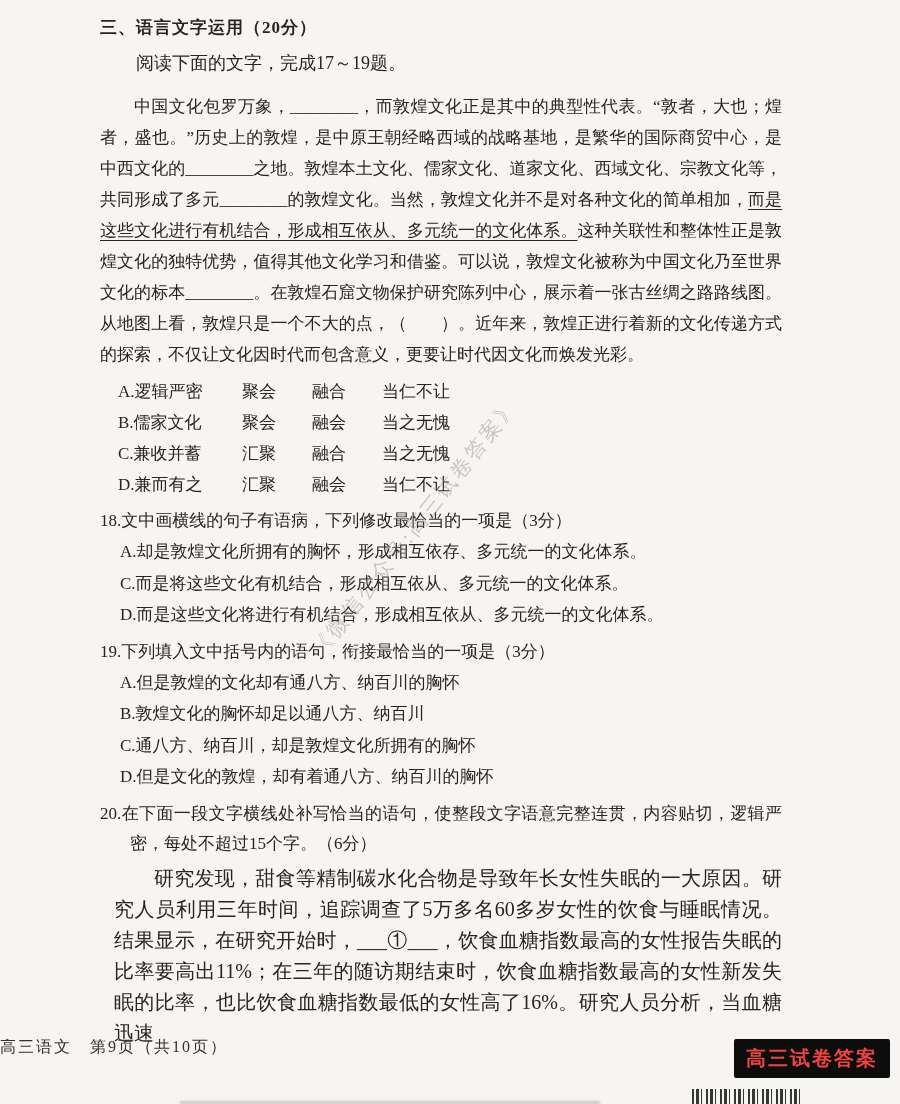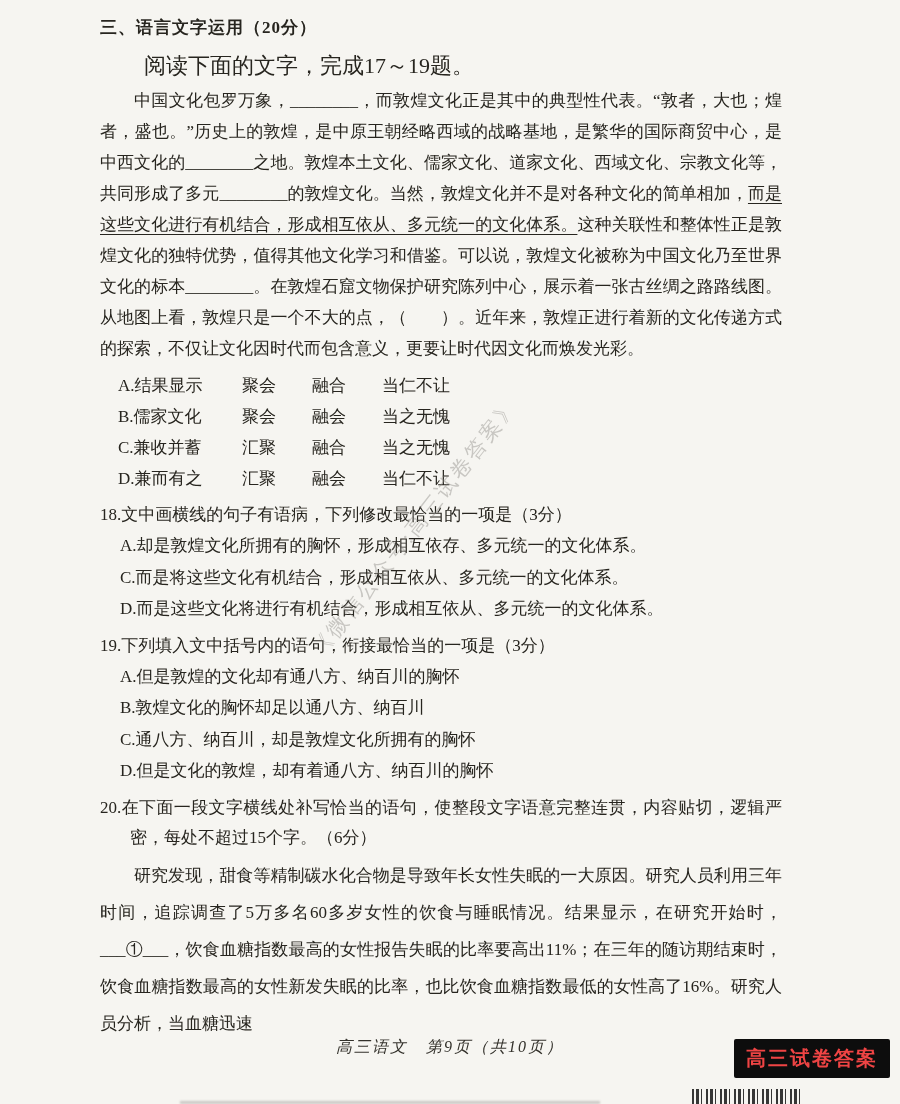--- a/index.html
+++ b/index.html
@@ -15,23 +15,23 @@
     width:900px; height:1104px;
     position:relative;
     padding:16px 118px 0 100px;
   }
   .section-title {
     font-size:17px; font-weight:bold;
     letter-spacing:1px;
     margin-bottom:12px;
   }
   .intro {
-    font-size:22px;
+    font-size:18px;
     text-indent:2em;
-    margin-bottom:4px;
+    margin-bottom:16px;
   }
   .passage {
     font-size:17px;
     line-height:31px;
     text-align:justify;
     text-indent:2em;
   }
   .underl {
     text-decoration:underline;
     text-underline-offset:4px;
@@ -52,35 +52,34 @@
     grid-template-columns:124px 70px 70px auto;
     font-size:17px;
     line-height:31px;
   }
   .opt-list { padding-left:20px; }
   .opt-line {
     font-size:17px;
     line-height:31.5px;
   }
   .q20-passage {
-    font-size:17px;
-    line-height:37px;
+    font-size:20px;
+    line-height:31px;
     text-align:justify;
     text-indent:2em;
     margin-top:4px;
+    margin-left:14px;
   }
   .footer {
     position:absolute;
     left:0; bottom:46px;
     width:100%;
-    text-align:center;
     font-size:16px;
     letter-spacing:2px;
     color:#33312b;
-    font-style:italic;
   }
   .watermark {
     position:absolute;
     left:305px; top:645px;
     transform:rotate(-52deg);
     transform-origin:0 0;
     font-size:21px;
     letter-spacing:3px;
     color:rgba(135,133,128,0.42);
     white-space:nowrap;
@@ -122,21 +121,21 @@
 
   <h3 class="section-title">三、语言文字运用（20分）</h3>
 
   <p class="intro">阅读下面的文字，完成17～19题。</p>
 
   <p class="passage"><span>中国文化包罗万象，________，而敦煌文化正是其中的典型性代表。“敦者，大也；煌者，盛也。”历史上的敦煌，是中原王朝经略西域的战略基地，是繁华的国际商贸中心，是中西文化的________之地。敦煌本土文化、儒家文化、道家文化、西域文化、宗教文化等，共同形成了多元________的敦煌文化。当然，敦煌文化并不是对各种文化的简单相加，</span><span class="underl">而是这些文化进行有机结合，形成相互依从、多元统一的文化体系。</span><span>这种关联性和整体性正是敦煌文化的独特优势，值得其他文化学习和借鉴。可以说，敦煌文化被称为中国文化乃至世界文化的标本________。在敦煌石窟文物保护研究陈列中心，展示着一张古丝绸之路路线图。从地图上看，敦煌只是一个不大的点，（　　）。近年来，敦煌正进行着新的文化传递方式的探索，不仅让文化因时代而包含意义，更要让时代因文化而焕发光彩。</span></p>
 
   <div class="question">
     <div class="opt-grid">
       <div class="opt-row">
-        <span>A.结果显示</span>
+        <span>A.逻辑严密</span>
         <span>聚会</span>
         <span>融合</span>
         <span>当仁不让</span>
       </div>
       <div class="opt-row">
         <span>B.儒家文化</span>
         <span>聚会</span>
         <span>融会</span>
         <span>当之无愧</span>
       </div>

